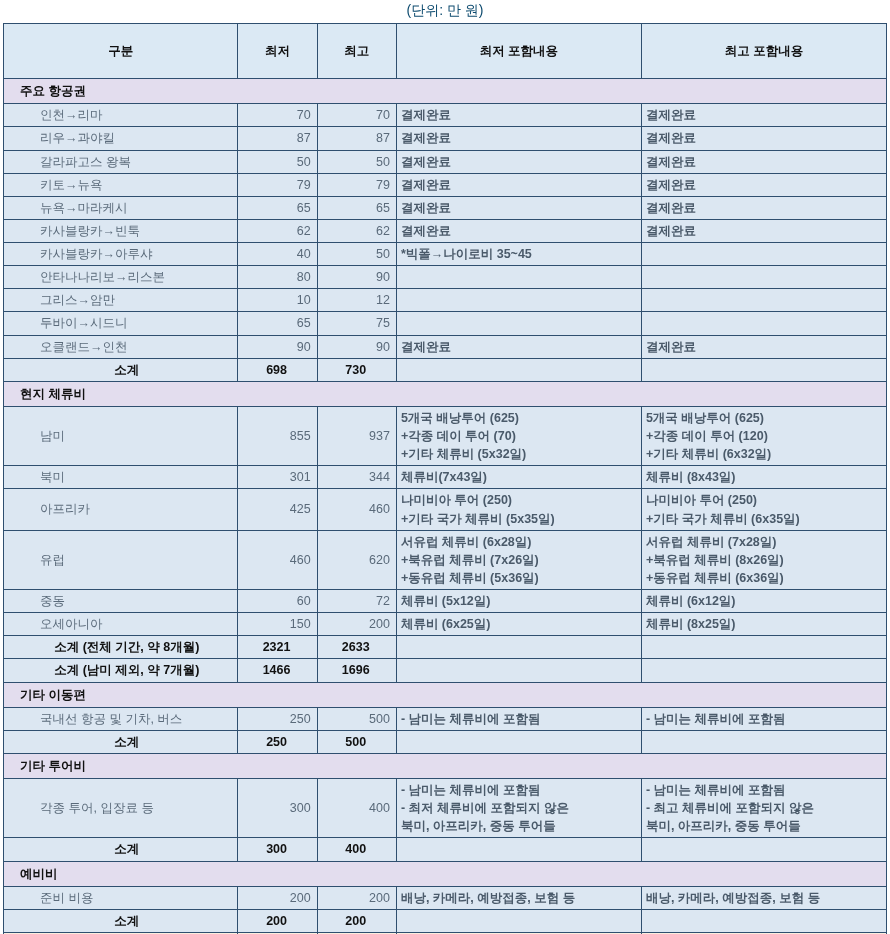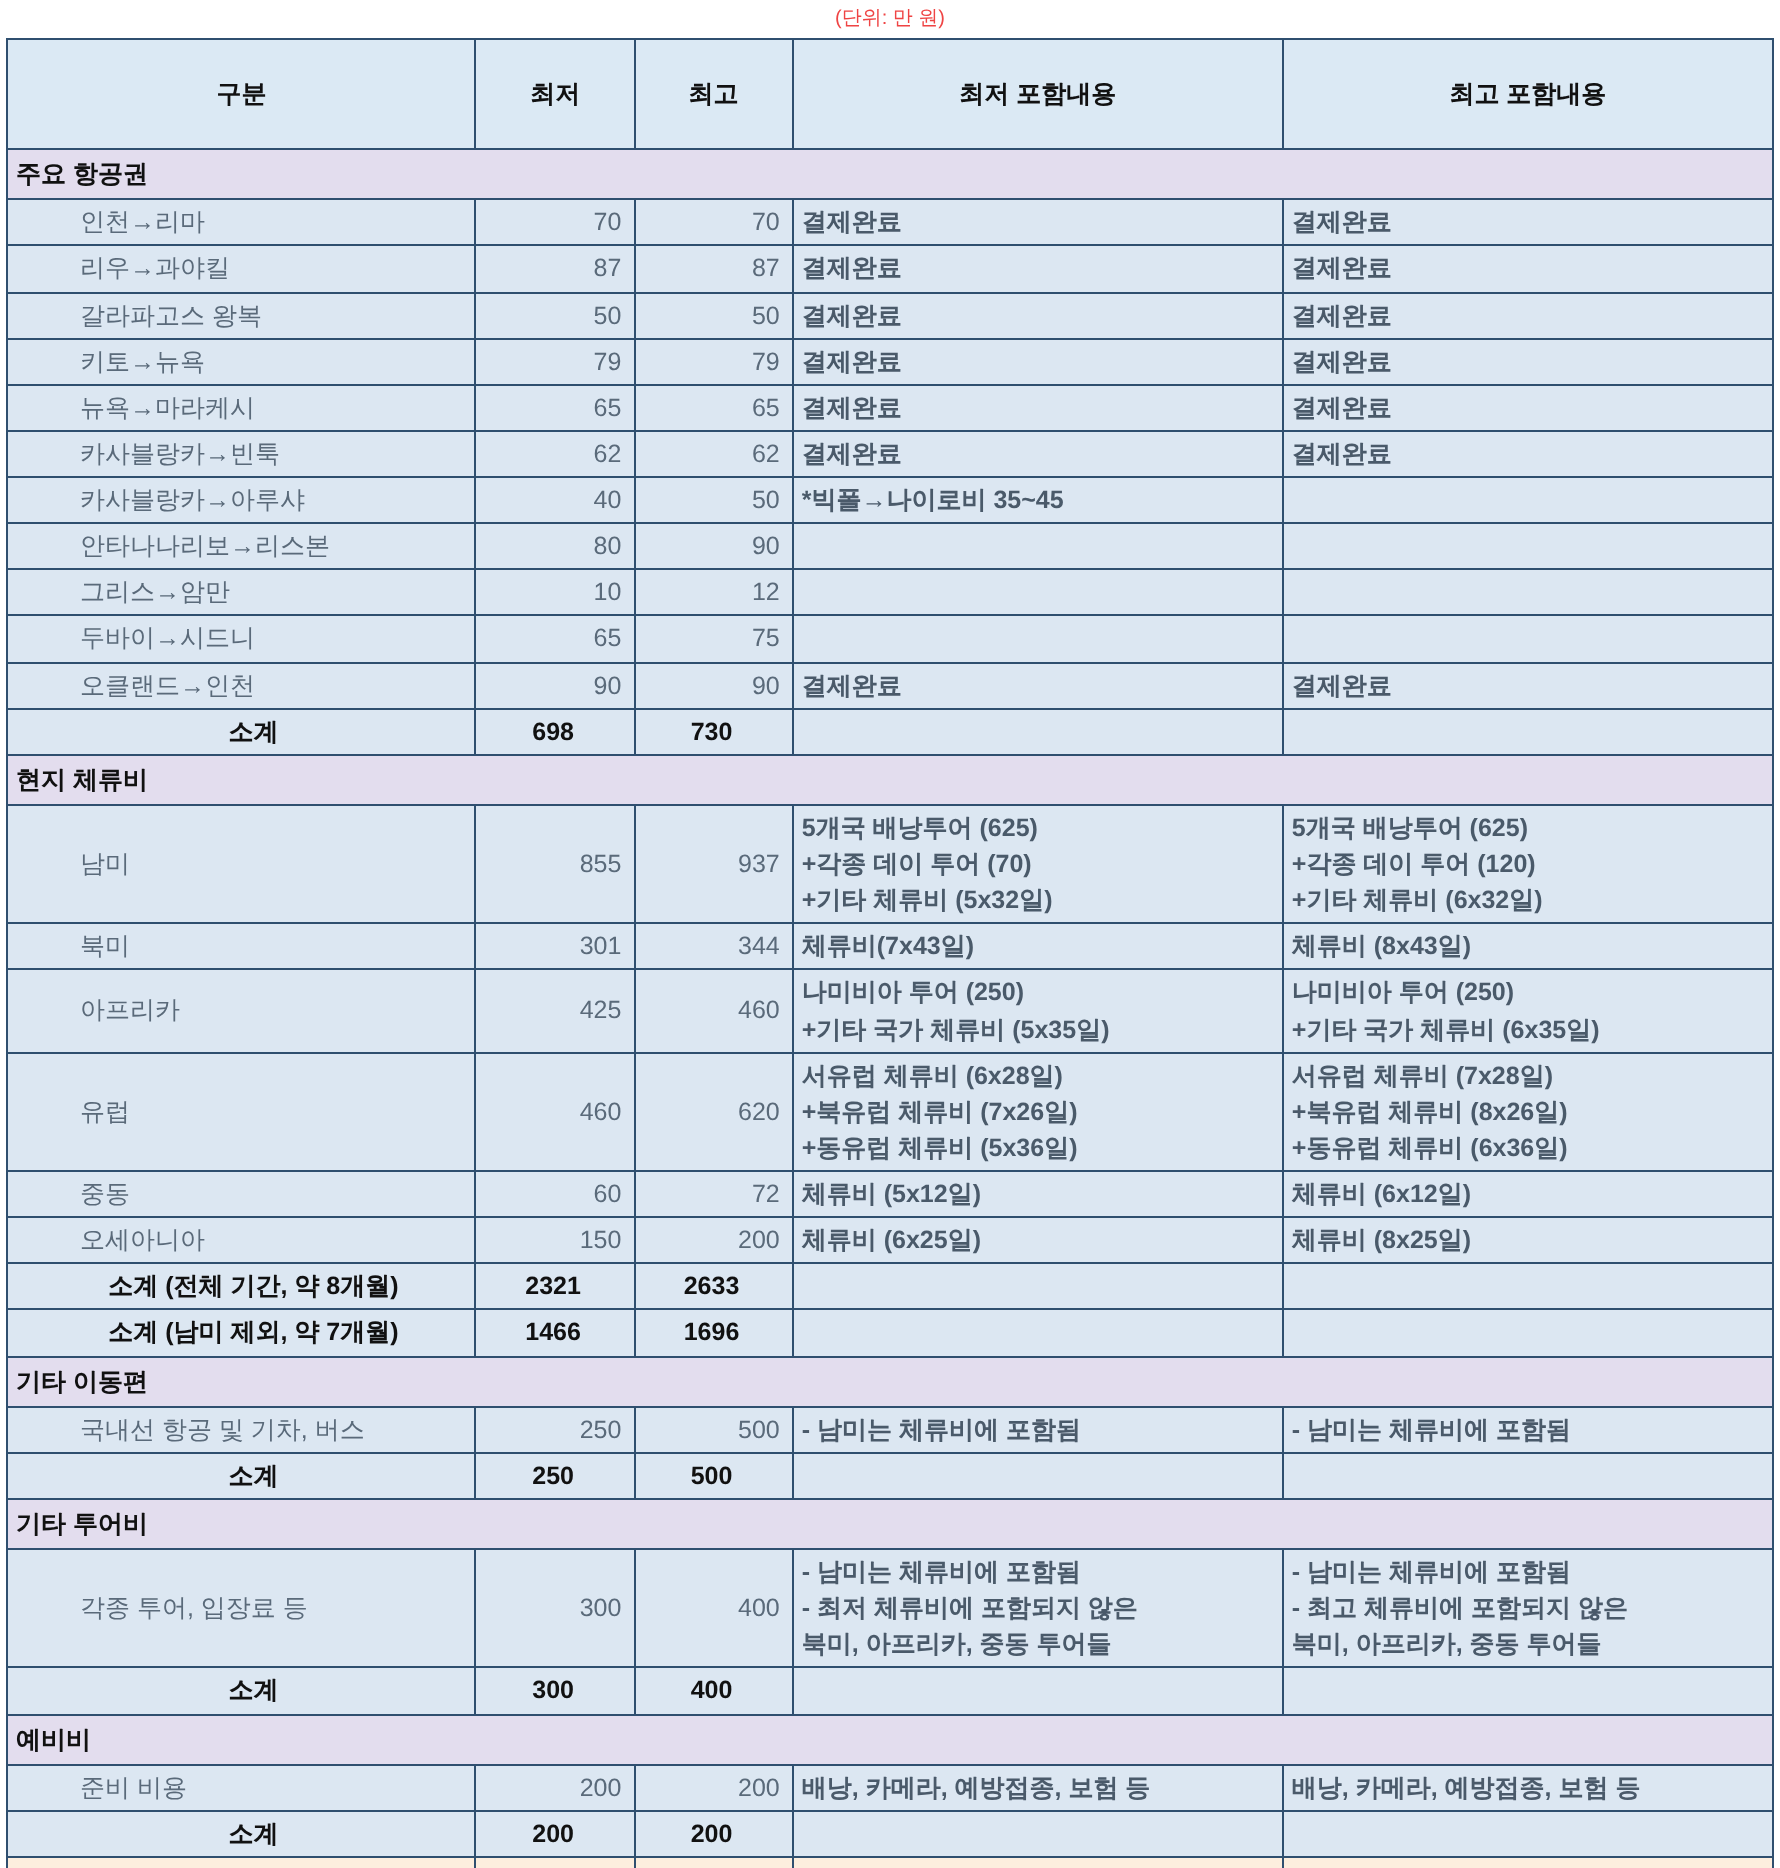--- a/index.html
+++ b/index.html
@@ -10,23 +10,23 @@
   body {
     width: 890px;
     height: 934px;
     font-family: "Liberation Sans", sans-serif;
     font-size: 13px;
     color: #1a1a1a;
     overflow: hidden;
   }
   .unit-line {
     text-align: center;
-    font-size: 10px;
+    font-size: 14px;
     padding: 2px 0 3px 0;
-    color: #ef4444;
+    color: #0c4a6e;
     border-radius: 10px;
   }
   table.budget {
     border-collapse: collapse;
     width: 884px;
     margin: 0 auto;
     table-layout: fixed;
   }
   table.budget td, table.budget th {
     border: 1px solid #2f4f6f;
@@ -50,21 +50,21 @@
     text-align: center;
     font-weight: bold;
     color: #111;
     padding: 18px 4px;
   }
   
   tr.section td {
     background: #e3ddee;
     font-weight: bold;
     color: #111;
-    padding: 3px 4px;
+    padding: 3px 16px;
   }
   
   tr.data td {
     background: #dce7f2;
     color: #4a5a6a;
   }
   tr.data td.item {
     padding-left: 36px;
     color: #5a6a7a;
   }

